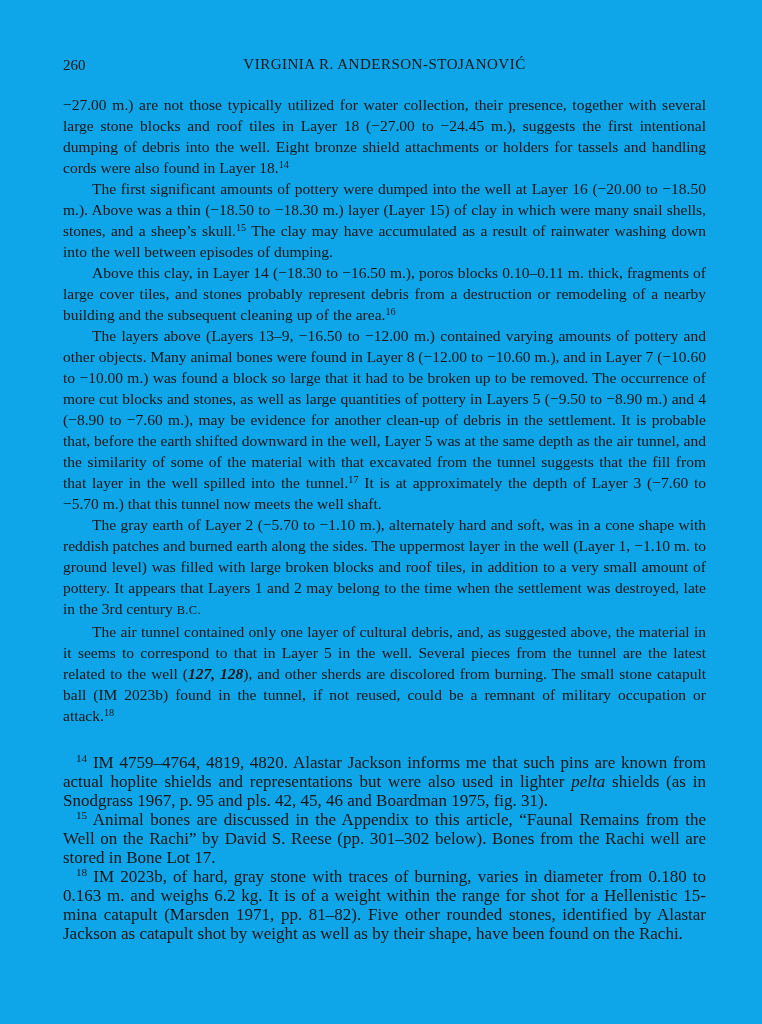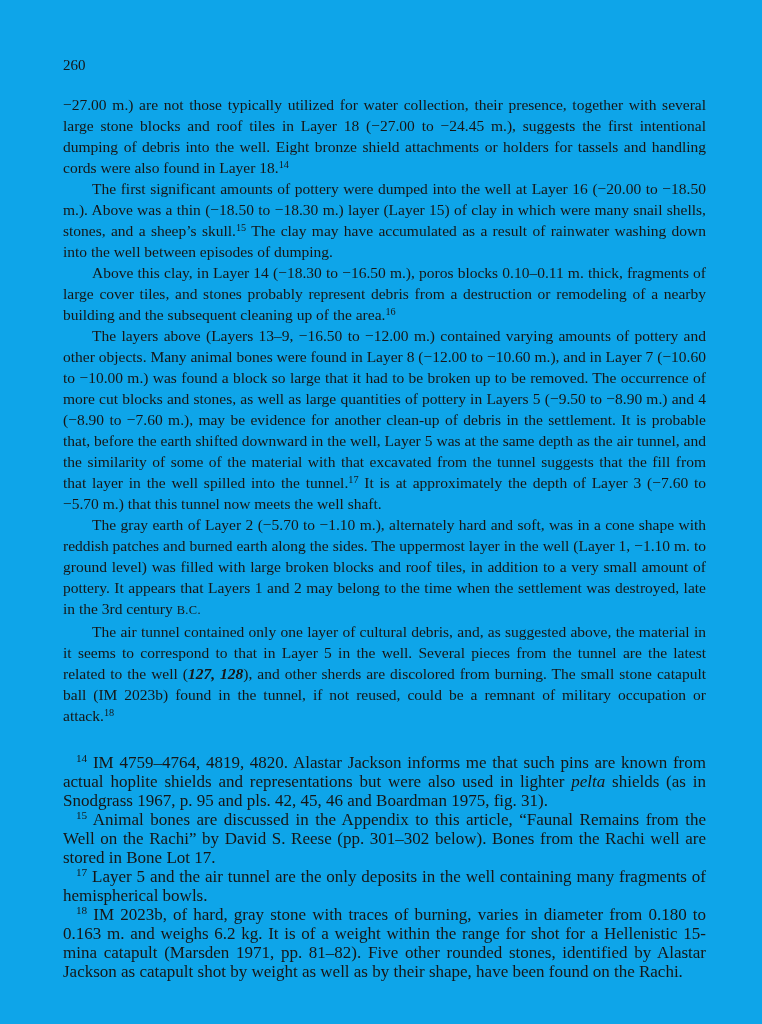--- a/index.html
+++ b/index.html
@@ -76,32 +76,32 @@
   }
 </style>
 </head>
 <body>
 
 <div class="page">
   <div class="content">
 
     <div class="header-row">
       <span class="page-number">260</span>
+      <div class="running-head">VIRGINIA R. ANDERSON-STOJANOVIĆ</div>
     </div>
 
     <div class="body-text">
         <p><span class="seg-text">−27.00 m.) are not those typically utilized for water collection, their presence, together with several large stone blocks and roof tiles in Layer 18 (−27.00 to −24.45 m.), suggests the first intentional dumping of debris into the well. Eight bronze shield attachments or holders for tassels and handling cords were also found in Layer 18.</span><span class="seg-sup">14</span></p>
         <p><span class="seg-text">The first significant amounts of pottery were dumped into the well at Layer 16 (−20.00 to −18.50 m.). Above was a thin (−18.50 to −18.30 m.) layer (Layer 15) of clay in which were many snail shells, stones, and a sheep’s skull.</span><span class="seg-sup">15</span><span class="seg-text"> The clay may have accumulated as a result of rainwater washing down into the well between episodes of dumping.</span></p>
         <p><span class="seg-text">Above this clay, in Layer 14 (−18.30 to −16.50 m.), poros blocks 0.10–0.11 m. thick, fragments of large cover tiles, and stones probably represent debris from a destruction or remodeling of a nearby building and the subsequent cleaning up of the area.</span><span class="seg-sup">16</span></p>
         <p><span class="seg-text">The layers above (Layers 13–9, −16.50 to −12.00 m.) contained varying amounts of pottery and other objects. Many animal bones were found in Layer 8 (−12.00 to −10.60 m.), and in Layer 7 (−10.60 to −10.00 m.) was found a block so large that it had to be broken up to be removed. The occurrence of more cut blocks and stones, as well as large quantities of pottery in Layers 5 (−9.50 to −8.90 m.) and 4 (−8.90 to −7.60 m.), may be evidence for another clean-up of debris in the settlement. It is probable that, before the earth shifted downward in the well, Layer 5 was at the same depth as the air tunnel, and the similarity of some of the material with that excavated from the tunnel suggests that the fill from that layer in the well spilled into the tunnel.</span><span class="seg-sup">17</span><span class="seg-text"> It is at approximately the depth of Layer 3 (−7.60 to −5.70 m.) that this tunnel now meets the well shaft.</span></p>
         <p><span class="seg-text">The gray earth of Layer 2 (−5.70 to −1.10 m.), alternately hard and soft, was in a cone shape with reddish patches and burned earth along the sides. The uppermost layer in the well (Layer 1, −1.10 m. to ground level) was filled with large broken blocks and roof tiles, in addition to a very small amount of pottery. It appears that Layers 1 and 2 may belong to the time when the settlement was destroyed, late in the 3rd century </span><span class="seg-sc">B.C.</span></p>
         <p><span class="seg-text">The air tunnel contained only one layer of cultural debris, and, as suggested above, the material in it seems to correspond to that in Layer 5 in the well. Several pieces from the tunnel are the latest related to the well (</span><span class="seg-b">127, 128</span><span class="seg-text">), and other sherds are discolored from burning. The small stone catapult ball (IM 2023b) found in the tunnel, if not reused, could be a remnant of military occupation or attack.</span><span class="seg-sup">18</span></p>
       </div>
 
     <div class="footnotes">
         <p><span class="seg-sup">14</span><span class="seg-text"> IM 4759–4764, 4819, 4820. Alastar Jackson informs me that such pins are known from actual hoplite shields and representations but were also used in lighter </span><span class="seg-i">pelta</span><span class="seg-text"> shields (as in Snodgrass 1967, p. 95 and pls. 42, 45, 46 and Boardman 1975, fig. 31).</span></p>
         <p><span class="seg-sup">15</span><span class="seg-text"> Animal bones are discussed in the Appendix to this article, “Faunal Remains from the Well on the Rachi” by David S. Reese (pp. 301–302 below). Bones from the Rachi well are stored in Bone Lot 17.</span></p>
-        <p><span class="seg-sup">17</span><span class="seg-text"> Layer 5 and the air tunnel are the only deposits in the well containing many fragments of hemispherical bowls.</span></p>
         <p><span class="seg-sup">18</span><span class="seg-text"> IM 2023b, of hard, gray stone with traces of burning, varies in diameter from 0.180 to 0.163 m. and weighs 6.2 kg. It is of a weight within the range for shot for a Hellenistic 15-mina catapult (Marsden 1971, pp. 81–82). Five other rounded stones, identified by Alastar Jackson as catapult shot by weight as well as by their shape, have been found on the Rachi.</span></p>
       </div>
 
   </div>
 </div>
 
 </body></html>

